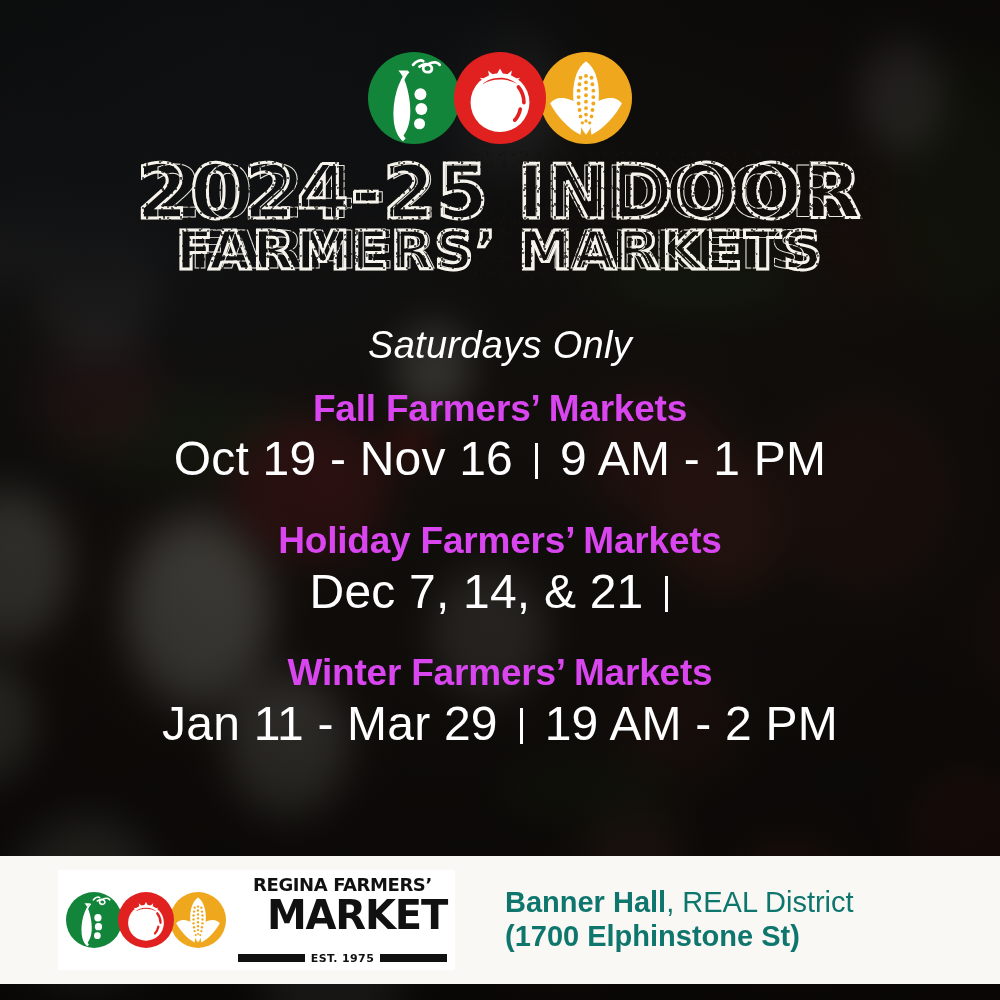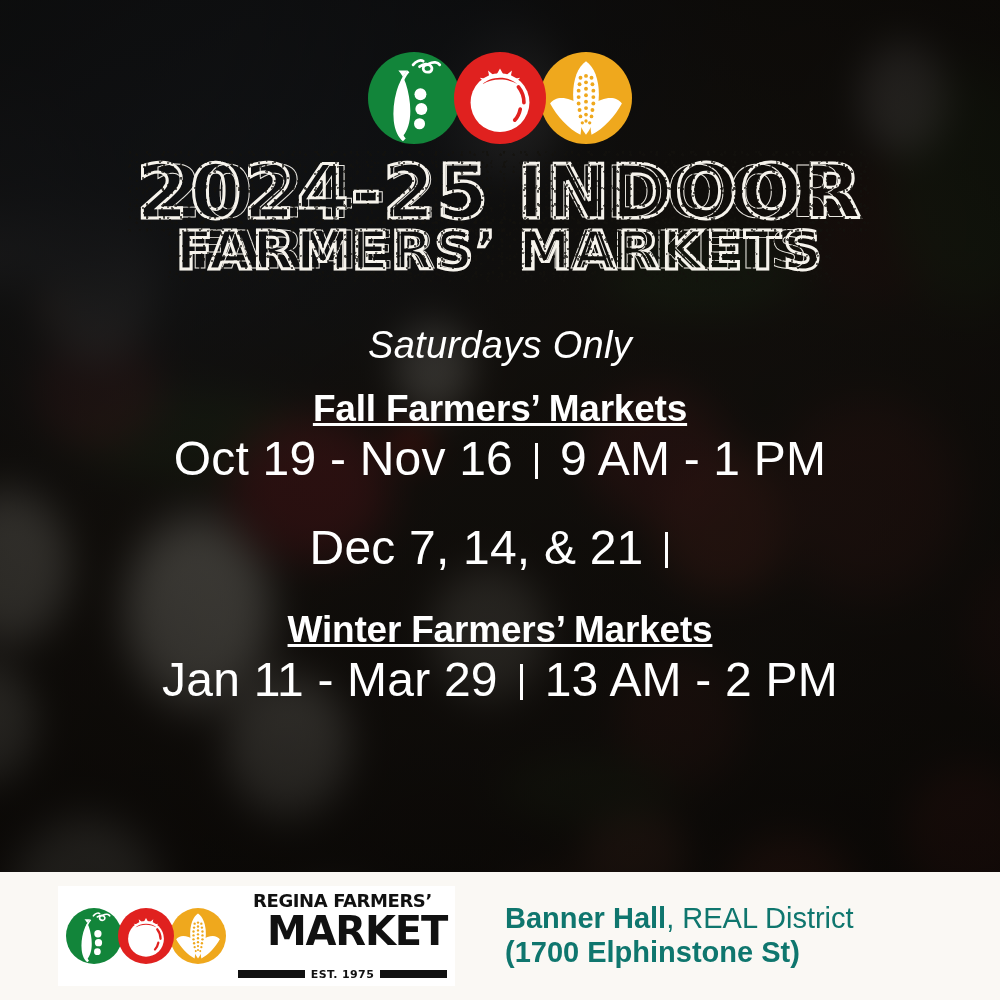--- a/index.html
+++ b/index.html
@@ -153,24 +153,23 @@
     letter-spacing:.3px;
   }
 
   
   .markets { margin-top:20px; width:100%; text-align:center; }
   .market { margin-bottom:30px; }
   .market:last-child { margin-bottom:16px; }
   .market-name {
     font-size:37px;
     font-weight:700;
-    color:#ffffff;
+    color:#d946ef;
     letter-spacing:-.2px;
     line-height:1.18;
-    text-decoration:underline;
   }
   .market-when {
     font-size:48px;
     font-weight:400;
     color:#ffffff;
     letter-spacing:.2px;
     line-height:1.22;
     display:flex;
     justify-content:center;
     align-items:baseline;
@@ -184,21 +183,21 @@
     background:#ffffff;
     margin:0 22px;
     position:relative;
     top:4px;
   }
   .market-when .hours { white-space:nowrap; }
 
   
   .footer {
     position:absolute;
-    left:0; right:0; bottom:0;
+    left:0; right:0; bottom:16px;
     height:128px;
     background:#faf8f4;
     display:flex;
     align-items:center;
     padding:0 38px 0 58px;
   }
   .footer-logo {
     display:flex;
     align-items:center;
     background:#ffffff;
@@ -359,32 +358,33 @@
       <div class="market">
         <div class="market-name">Fall Farmers’ Markets</div>
         <div class="market-when">
           <span class="dates">Oct 19 - Nov 16</span>
           <span class="sep"></span>
           <span class="hours">9 AM - 1 PM</span>
         </div>
       </div>
 
       <div class="market">
+        <div class="market-name">Holiday Farmers’ Markets</div>
         <div class="market-when">
           <span class="dates">Dec 7, 14, &amp; 21</span>
           <span class="sep"></span>
         </div>
       </div>
 
       <div class="market">
         <div class="market-name">Winter Farmers’ Markets</div>
         <div class="market-when">
           <span class="dates">Jan 11 - Mar 29</span>
           <span class="sep"></span>
-          <span class="hours">13 AM - 2 PM</span>
+          <span class="hours">19 AM - 2 PM</span>
         </div>
       </div>
 
     </div>
   </div>
 
   <div class="footer">
 
     <div class="footer-logo">
       <div class="veg-trio">

